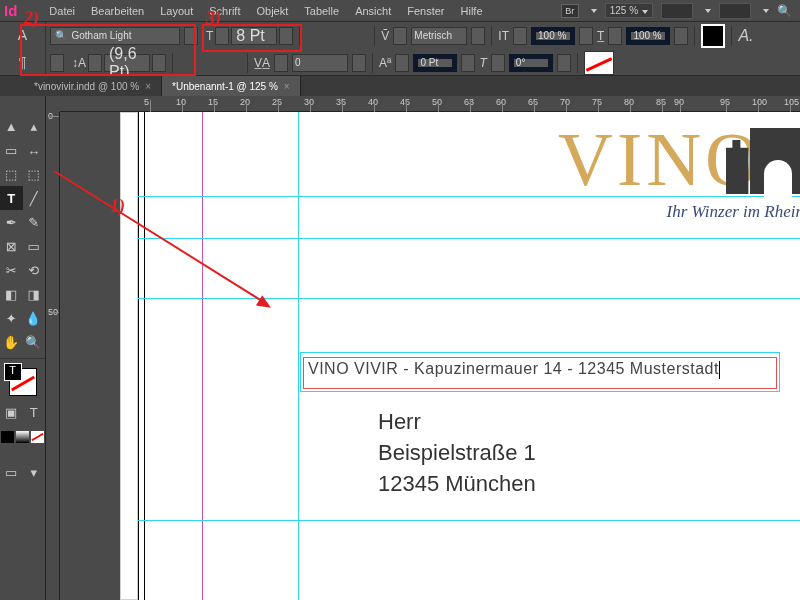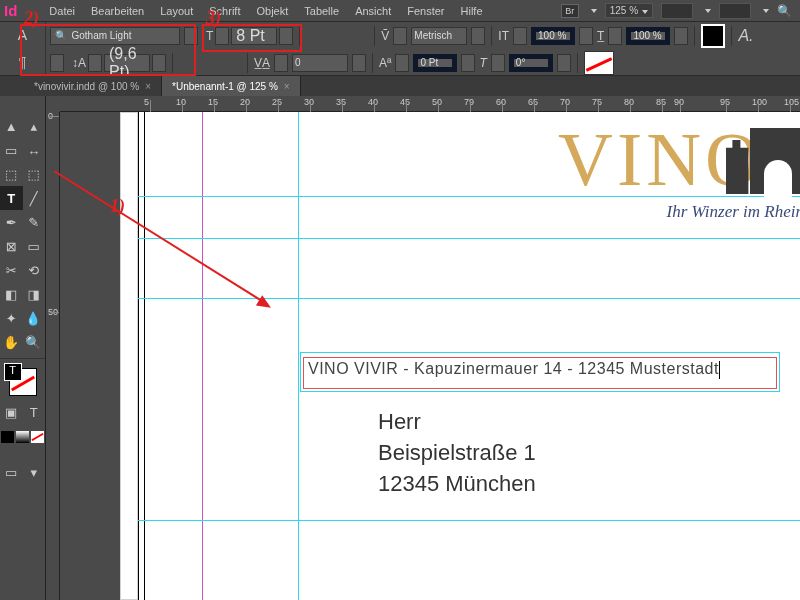--- a/index.html
+++ b/index.html
@@ -304,21 +304,21 @@
     <div class="seg" style="position: absolute; left: 314px; width: 32px; height: 16px;">
       <span>40</span>
     </div>
     <div class="seg" style="position: absolute; left: 346px; width: 32px; height: 32px;">
       <span>45</span>
     </div>
     <div class="seg" style="position: absolute; left: 378px; width: 32px; height: 16px;">
       <span>50</span>
     </div>
     <div class="seg" style="position: absolute; left: 410px; width: 32px; height: 16px;">
-      <span>79</span>
+      <span>63</span>
     </div>
     <div class="seg" style="position: absolute; left: 442px; width: 32px; height: 16px;">
       <span>60</span>
     </div>
     <div class="seg" style="position: absolute; left: 474px; width: 32px; height: 16px;">
       <span>65</span>
     </div>
     <div class="seg" style="position: absolute; left: 506px; width: 32px; height: 16px;">
       <span>70</span>
     </div>

